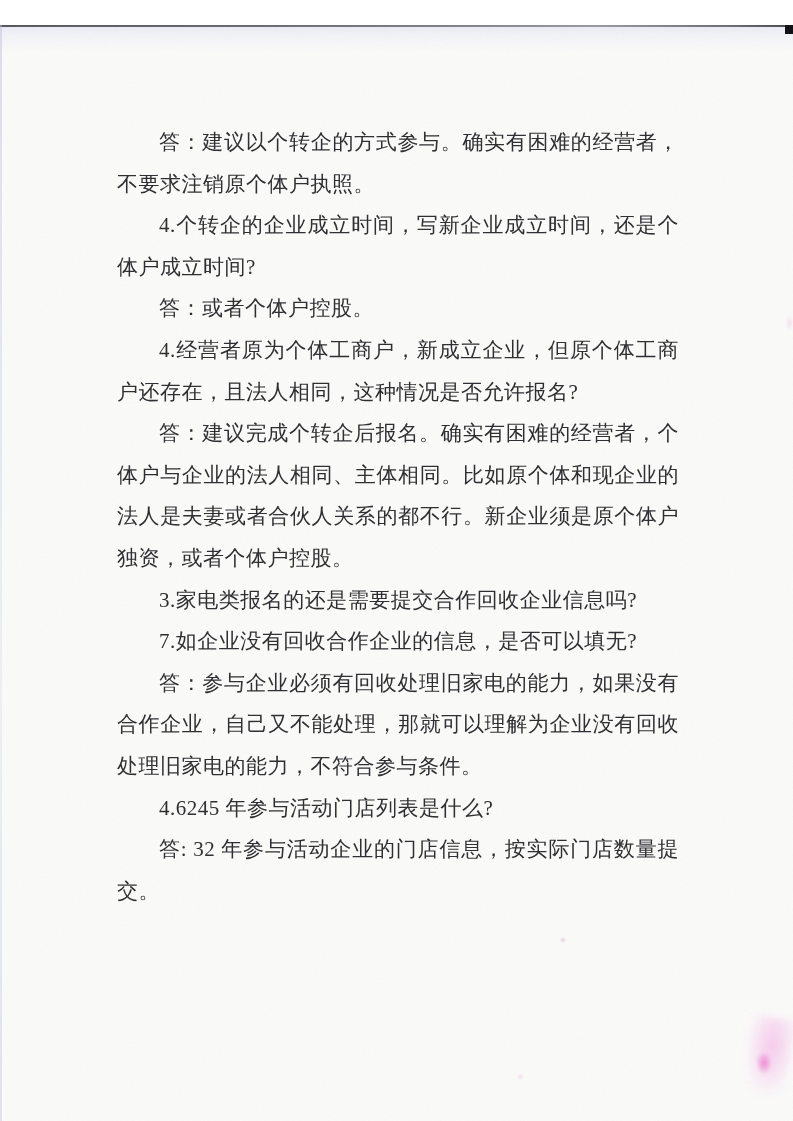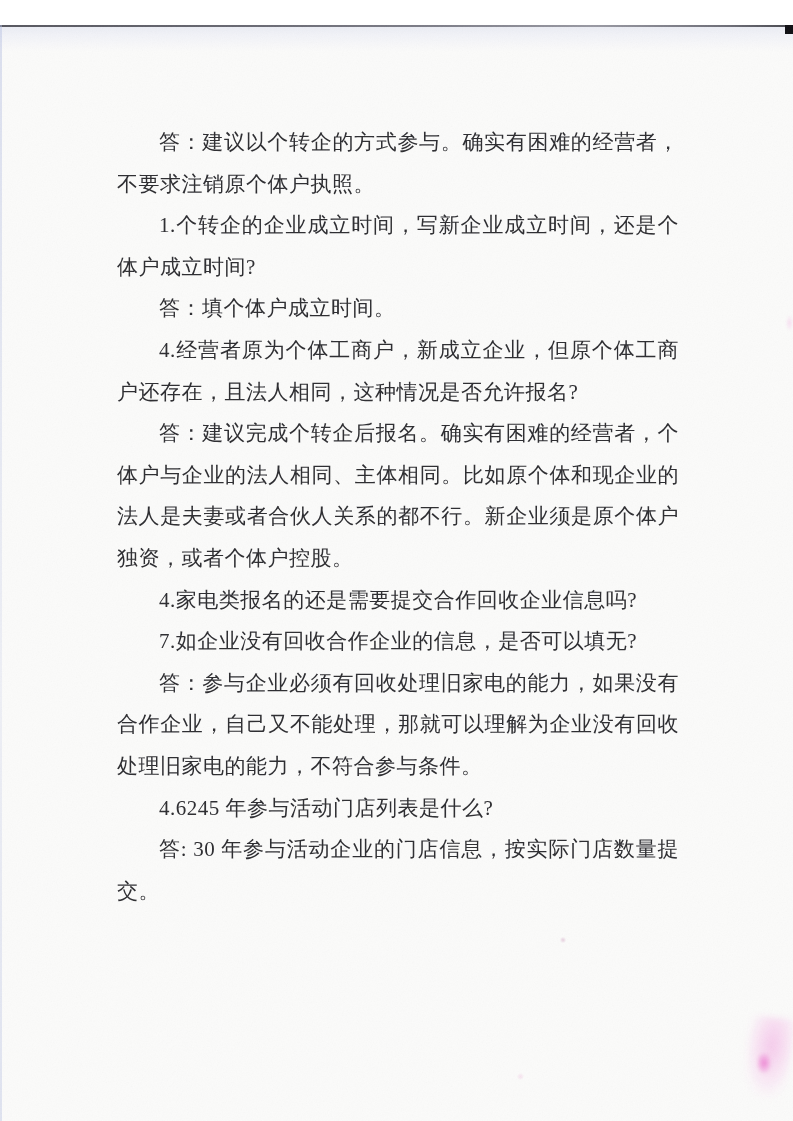--- a/index.html
+++ b/index.html
@@ -123,29 +123,29 @@
 <div class="page">
 
   <div class="scan-top-band"></div>
   <div class="scan-edge-top"></div>
   <div class="scan-left-edge"></div>
   <div class="scan-corner-tr"></div>
   <div class="scan-corner-bl"></div>
 
   <div class="doc">
     <p>答：建议以个转企的方式参与。确实有困难的经营者，不要求注销原个体户执照。</p>
-    <p>1.个转企的企业成立时间，写新企业成立时间，还是个体户成立时间?</p>
-    <p>答：填个体户成立时间。</p>
+    <p>4.个转企的企业成立时间，写新企业成立时间，还是个体户成立时间?</p>
+    <p>答：或者个体户控股。</p>
     <p>4.经营者原为个体工商户，新成立企业，但原个体工商户还存在，且法人相同，这种情况是否允许报名?</p>
     <p>答：建议完成个转企后报名。确实有困难的经营者，个体户与企业的法人相同、主体相同。比如原个体和现企业的法人是夫妻或者合伙人关系的都不行。新企业须是原个体户独资，或者个体户控股。</p>
-    <p>4.家电类报名的还是需要提交合作回收企业信息吗?</p>
+    <p>3.家电类报名的还是需要提交合作回收企业信息吗?</p>
     <p>7.如企业没有回收合作企业的信息，是否可以填无?</p>
     <p>答：参与企业必须有回收处理旧家电的能力，如果没有合作企业，自己又不能处理，那就可以理解为企业没有回收处理旧家电的能力，不符合参与条件。</p>
     <p>4.6245 年参与活动门店列表是什么?</p>
-    <p>答: 30 年参与活动企业的门店信息，按实际门店数量提交。</p>
+    <p>答: 32 年参与活动企业的门店信息，按实际门店数量提交。</p>
   </div>
 
   <div class="stain stain-main"></div>
   <div class="stain stain-bright"></div>
   <div class="stain speck-1"></div>
   <div class="stain speck-2"></div>
   <div class="stain speck-3"></div>
 
   <svg class="noise" width="793" height="1121" xmlns="http://www.w3.org/2000/svg">
     <filter id="paperNoise">

